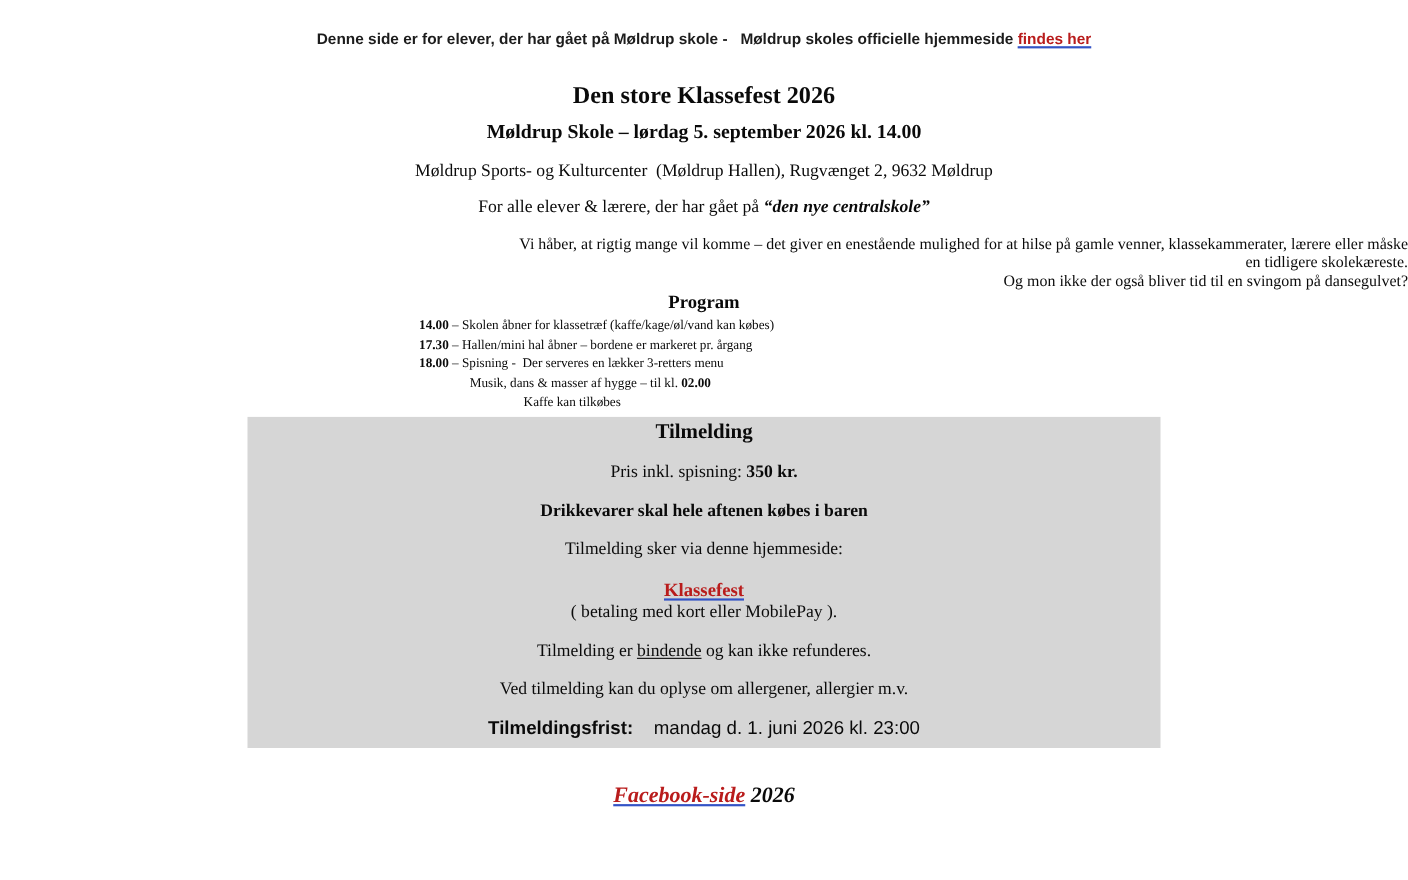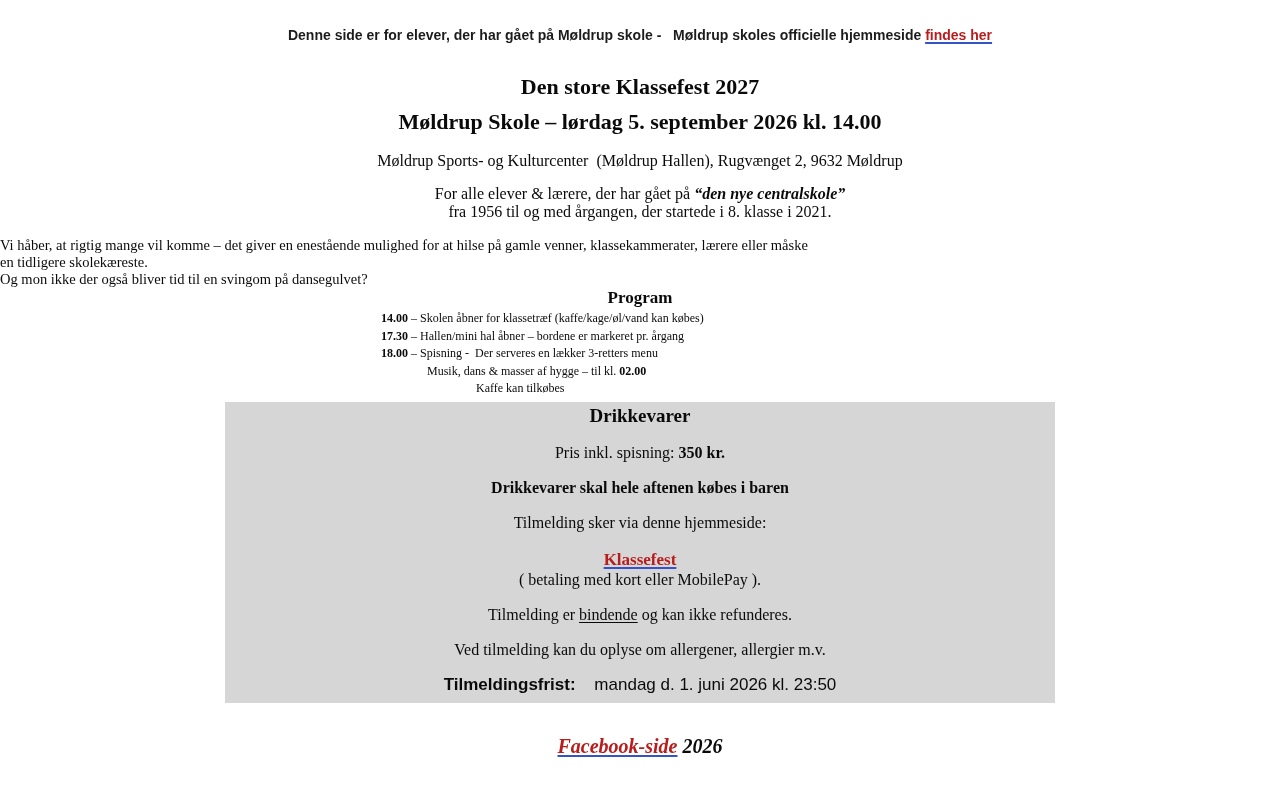--- a/index.html
+++ b/index.html
@@ -27,32 +27,32 @@
     text-decoration-color:var(--link-underline);
     text-decoration-thickness:1.5px;
     text-underline-offset:2px;
     cursor:pointer;
   }
   .title{
     font-size:22px;font-weight:bold;text-align:center;
     margin:31px 0 0 0;
   }
   .subtitle{
-    font-size:22px;font-weight:bold;text-align:center;
+    font-size:18px;font-weight:bold;text-align:center;
     margin:9px 0 0 0;
   }
   .venue{
     font-size:16px;text-align:center;margin-top:17px;
   }
   .audience{
     font-size:16px;text-align:center;line-height:18px;margin-top:15px;
   }
   .quote{font-weight:bold;font-style:italic;}
   .intro{
-    font-size:14.5px;text-align:left;line-height:17px;margin-top:16px;
+    font-size:14.5px;text-align:right;line-height:17px;margin-top:16px;
   }
   .program-heading{
     font-size:17px;font-weight:bold;text-align:center;
   }
   .program-lines{
     margin-left:381px;font-size:12px;line-height:17.6px;margin-top:2px;
   }
   .time{font-weight:bold;}
   .bold{font-weight:bold;}
   .indent1{margin-left:46px;}
@@ -81,32 +81,31 @@
   }
 </style>
 </head>
 <body>
 
 <div class="notice">
   <span>Denne side er for elever, der har gået på Møldrup skole - &nbsp; Møldrup skoles officielle hjemmeside</span>
   <a class="lnk">findes her</a>
 </div>
 
-<div class="title">Den store Klassefest 2027</div>
+<div class="title">Den store Klassefest 2026</div>
 
 <div class="subtitle">Møldrup Skole – lørdag 5. september 2026 kl. 14.00</div>
 
 <div class="venue">Møldrup Sports- og Kulturcenter &nbsp;(Møldrup Hallen), Rugvænget 2, 9632 Møldrup</div>
 
 <div class="audience">
   <div>
     <span>For alle elever &amp; lærere, der har gået på</span>
     <span class="quote">“den nye centralskole”</span>
   </div>
-  <div>fra 1956 til og med årgangen, der startede i 8. klasse i 2021.</div>
 </div>
 
 <div class="intro">
   <div>Vi håber, at rigtig mange vil komme – det giver en enestående mulighed for at hilse på gamle venner, klassekammerater, lærere eller måske</div>
   <div>en tidligere skolekæreste.</div>
   <div>Og mon ikke der også bliver tid til en svingom på dansegulvet?</div>
 </div>
 
 <div class="program-heading">Program</div>
 
@@ -124,21 +123,21 @@
     <span>– Spisning - &nbsp;Der serveres en lækker 3-retters menu</span>
   </div>
   <div class="indent1">
     <span>Musik, dans &amp; masser af hygge – til kl.</span>
     <span class="time">02.00</span>
   </div>
   <div class="indent2">Kaffe kan tilkøbes</div>
 </div>
 
 <div class="graybox">
-  <div class="box-heading">Drikkevarer</div>
+  <div class="box-heading">Tilmelding</div>
 
   <div class="box-line">
     <span>Pris inkl. spisning:</span>
     <span class="bold">350 kr.</span>
   </div>
 
   <div class="box-line bold">Drikkevarer skal hele aftenen købes i baren</div>
 
   <div class="box-line">Tilmelding sker via denne hjemmeside:</div>
 
@@ -150,20 +149,20 @@
   <div class="box-line">
     <span>Tilmelding er</span>
     <span class="u-dark">bindende</span>
     <span>og kan ikke refunderes.</span>
   </div>
 
   <div class="box-line">Ved tilmelding kan du oplyse om allergener, allergier m.v.</div>
 
   <div class="deadline">
     <span class="bold">Tilmeldingsfrist:</span>
-    <span class="value">mandag d. 1. juni 2026 kl. 23:50</span>
+    <span class="value">mandag d. 1. juni 2026 kl. 23:00</span>
   </div>
 </div>
 
 <div class="facebook">
   <a class="lnk">Facebook-side</a>
   <span>2026</span>
 </div>
 
 </body></html>

